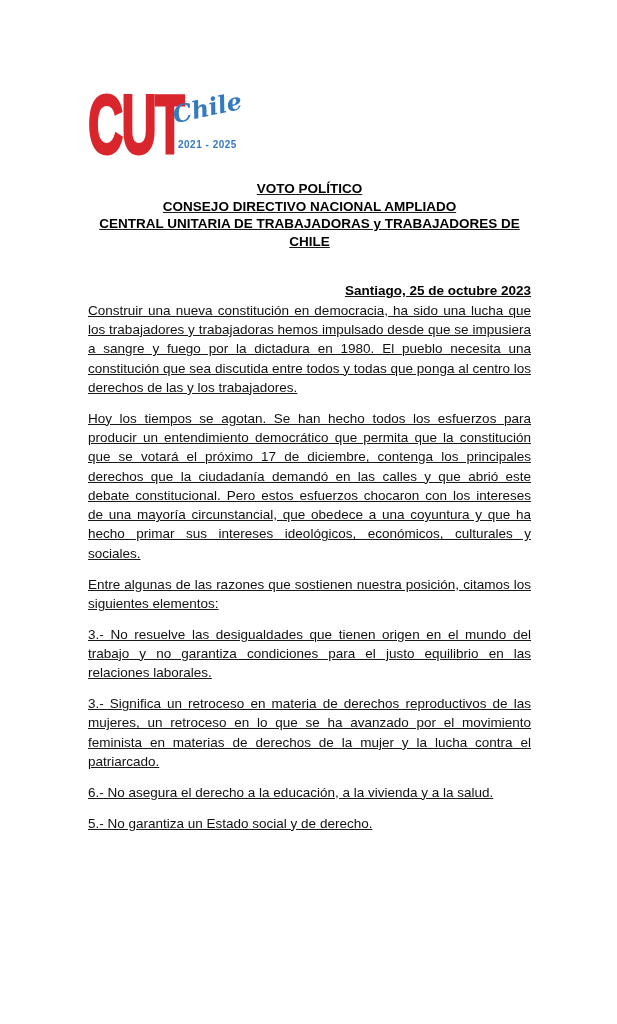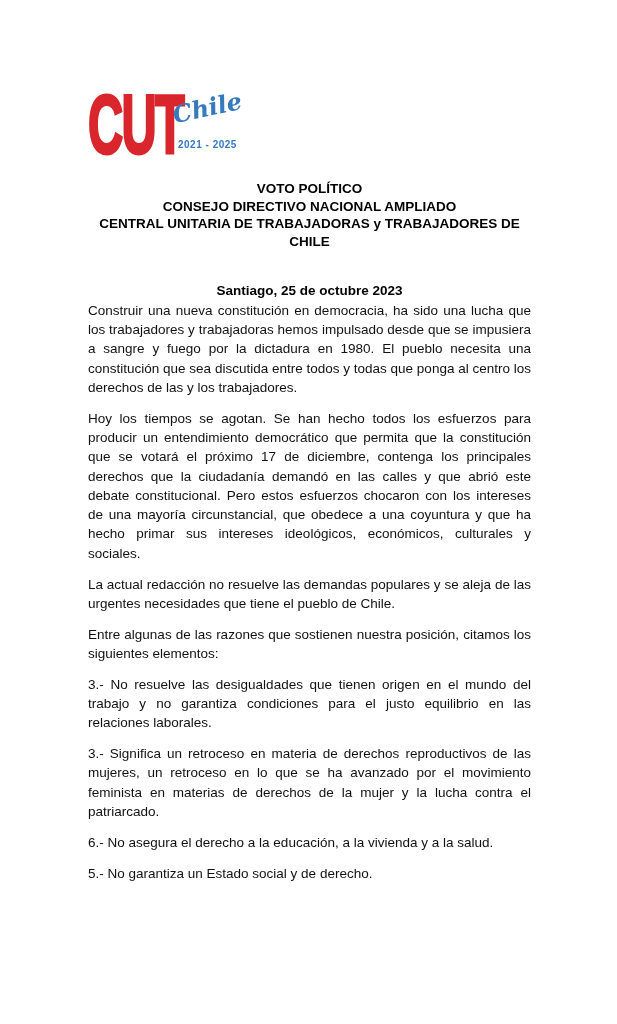--- a/index.html
+++ b/index.html
@@ -70,31 +70,32 @@
   }
 
   
   .content {
     position: absolute;
     left: 88px;
     top: 180px;
     width: 443px;
     font-size: 13.5px;
     line-height: 19.3px;
+    text-decoration: underline;
   }
   .title-block {
     text-align: center;
     font-weight: bold;
     font-size: 13.5px;
     line-height: 17.6px;
     color: #000000;
   }
   .dateline {
     margin-top: 31px;
-    text-align: center;
+    text-align: right;
     font-weight: bold;
     font-size: 13.5px;
     color: #000000;
   }
   .body-text {
   }
   .para {
     text-align: justify;
     margin-bottom: 11.5px;
     color: #111111;
@@ -118,21 +119,20 @@
       <div>VOTO POLÍTICO</div>
       <div>CONSEJO DIRECTIVO NACIONAL AMPLIADO</div>
       <div>CENTRAL UNITARIA DE TRABAJADORAS y TRABAJADORES DE CHILE</div>
     </div>
 
     <div class="dateline">Santiago, 25 de octubre 2023</div>
 
     <div class="body-text">
       <p class="para">Construir una nueva constitución en democracia, ha sido una lucha que los trabajadores y trabajadoras hemos impulsado desde que se impusiera a sangre y fuego por la dictadura en 1980. El pueblo necesita una constitución que sea discutida entre todos y todas que ponga al centro los derechos de las y los trabajadores.</p>
       <p class="para">Hoy los tiempos se agotan. Se han hecho todos los esfuerzos para producir un entendimiento democrático que permita que la constitución que se votará el próximo 17 de diciembre, contenga los principales derechos que la ciudadanía demandó en las calles y que abrió este debate constitucional. Pero estos esfuerzos chocaron con los intereses de una mayoría circunstancial, que obedece a una coyuntura y que ha hecho primar sus intereses ideológicos, económicos, culturales y sociales.</p>
-      <p class="para">La actual redacción no resuelve las demandas populares y se aleja de las urgentes necesidades que tiene el pueblo de Chile.</p>
       <p class="para">Entre algunas de las razones que sostienen nuestra posición, citamos los siguientes elementos:</p>
 
       <p class="para">3.- No resuelve las desigualdades que tienen origen en el mundo del trabajo y no garantiza condiciones para el justo equilibrio en las relaciones laborales.</p>
       <p class="para">3.- Significa un retroceso en materia de derechos reproductivos de las mujeres, un retroceso en lo que se ha avanzado por el movimiento feminista en materias de derechos de la mujer y la lucha contra el patriarcado.</p>
       <p class="para">6.- No asegura el derecho a la educación, a la vivienda y a la salud.</p>
       <p class="para">5.- No garantiza un Estado social y de derecho.</p>
     </div>
 
   </div>
 </div>

